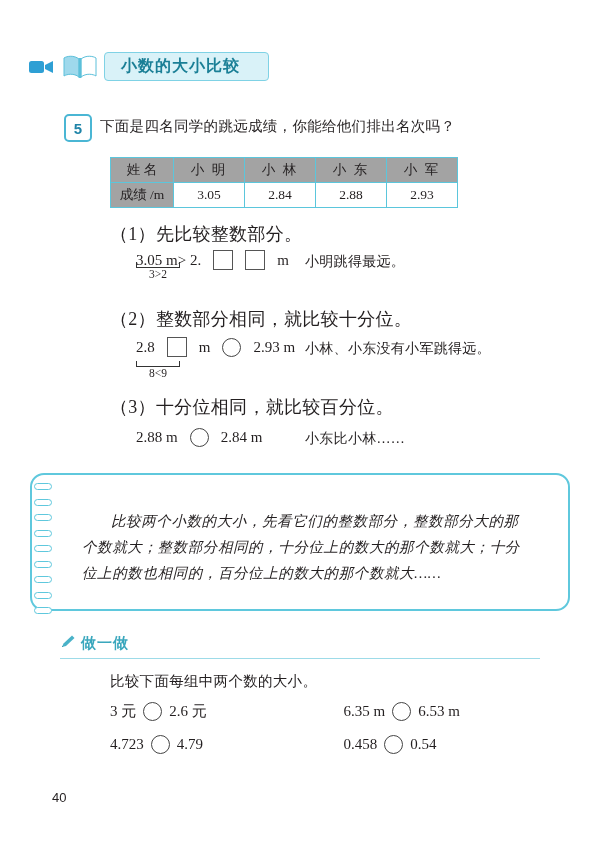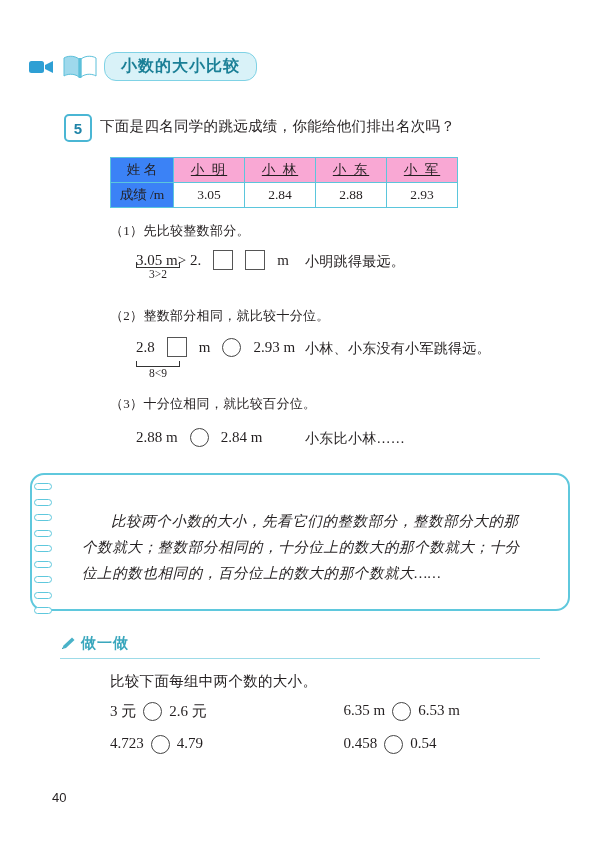--- a/index.html
+++ b/index.html
@@ -39,22 +39,22 @@
   }
   .book-icon {
     width: 36px;
     height: 26px;
     position: relative;
     flex: none;
   }
   .title-pill {
     background: #d9f2f8;
     border: 1px solid #7fd2e5;
-    border-radius: 12px;
-    padding: 3px 16px 5px 16px;
+    border-radius: 4px;
+    padding: 3px 28px 5px 16px;
     font-family: "Liberation Sans", sans-serif;
     font-size: 16px;
     font-weight: bold;
     color: #1a7f96;
     letter-spacing: 1px;
     line-height: 1.2;
   }
 
   
   .q-number {
@@ -92,34 +92,33 @@
   }
   .score-table td {
     border: 1px solid #5bc6dc;
     width: 66px;
     height: 22px;
     text-align: center;
     vertical-align: middle;
     padding: 1px 2px;
   }
   .score-table td.head {
-    background: #f9a8d4;
+    background: #a3a3a3;
     letter-spacing: 2px;
-    text-decoration: underline;
   }
   .score-table td.rowlabel {
-    background: #3b82f6;
+    background: #a3a3a3;
     letter-spacing: 0px;
     width: 58px;
   }
 
   
   .step {
     position: absolute;
-    font-size: 13px;
+    font-size: 18px;
     letter-spacing: 0.3px;
   }
   .step1-label { left: 110px; top: 222px; }
   .step2-label { left: 110px; top: 307px; }
   .step3-label { left: 110px; top: 395px; }
 
   .expr {
     position: absolute;
     font-family: "Liberation Serif", serif;
     font-size: 15px;
@@ -212,21 +211,20 @@
     font-style: italic;
   }
   .concl-text p { margin: 16px; text-indent: 2em; }
 
   
   .practice-header {
     position: absolute;
     left: 60px;
     top: 634px;
     display: flex;
-    align-items: center;
     gap: 5px;
   }
   .pencil-icon {
     width: 16px;
     height: 16px;
     position: relative;
   }
   .practice-title {
     font-family: "Liberation Sans", sans-serif;
     font-size: 15px;
@@ -256,20 +254,21 @@
     width: 430px;
     font-size: 15px;
   }
   .pg-row {
     display: flex;
     margin-bottom: 14px;
   }
   .pg-cell {
     width: 215px;
     display: flex;
+    align-items: center;
     gap: 7px;
   }
   .pg-cell.second { padding-left: 37px; }
 
   
   .page-number {
     position: absolute;
     left: 52px;
     top: 790px;
     font-family: "Liberation Sans", sans-serif;

